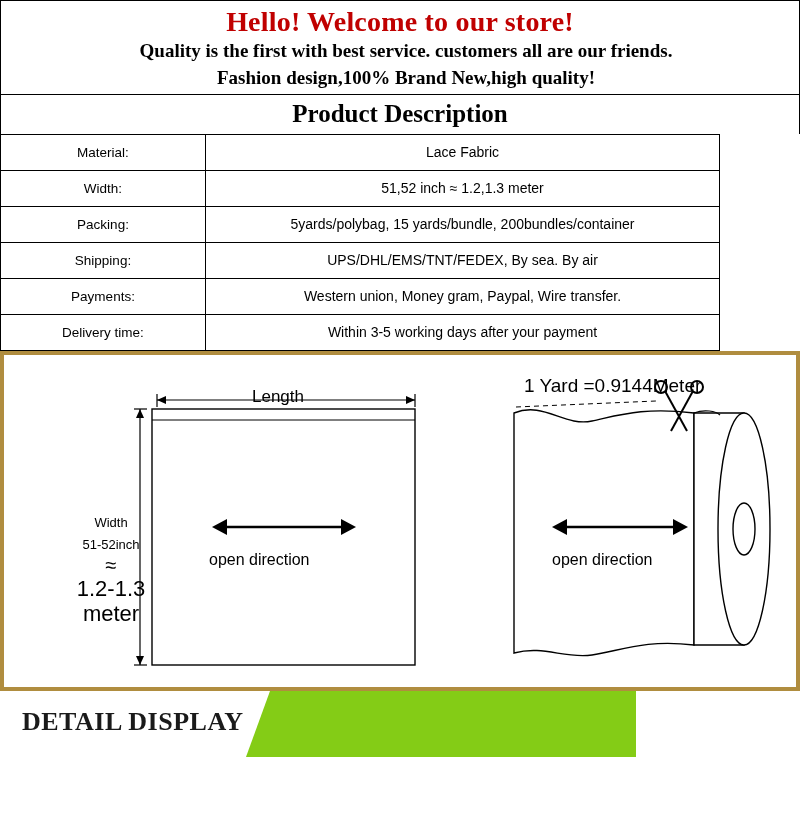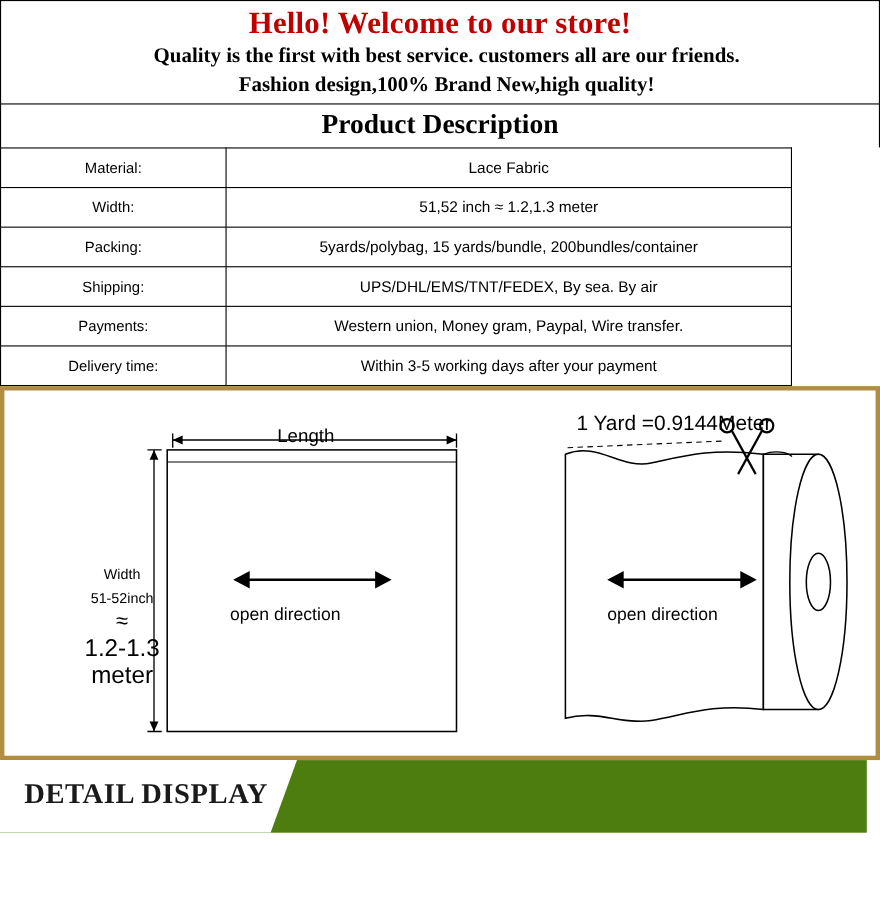--- a/index.html
+++ b/index.html
@@ -144,23 +144,23 @@
   }
   .lbl-open-right {
     left: 548px;
     top: 196px;
     font-size: 16px;
   }
 
   
   .detail-banner {
     position: relative;
-    width: 788px;
+    width: 636px;
     height: 66px;
-    background: #4d7c0f;
+    background: #84cc16;
     overflow: hidden;
   }
   .detail-banner .white-wedge {
     position: absolute;
     left: 0;
     top: 0;
     width: 290px;
     height: 66px;
     background: #ffffff;
     transform: skewX(-20deg);

